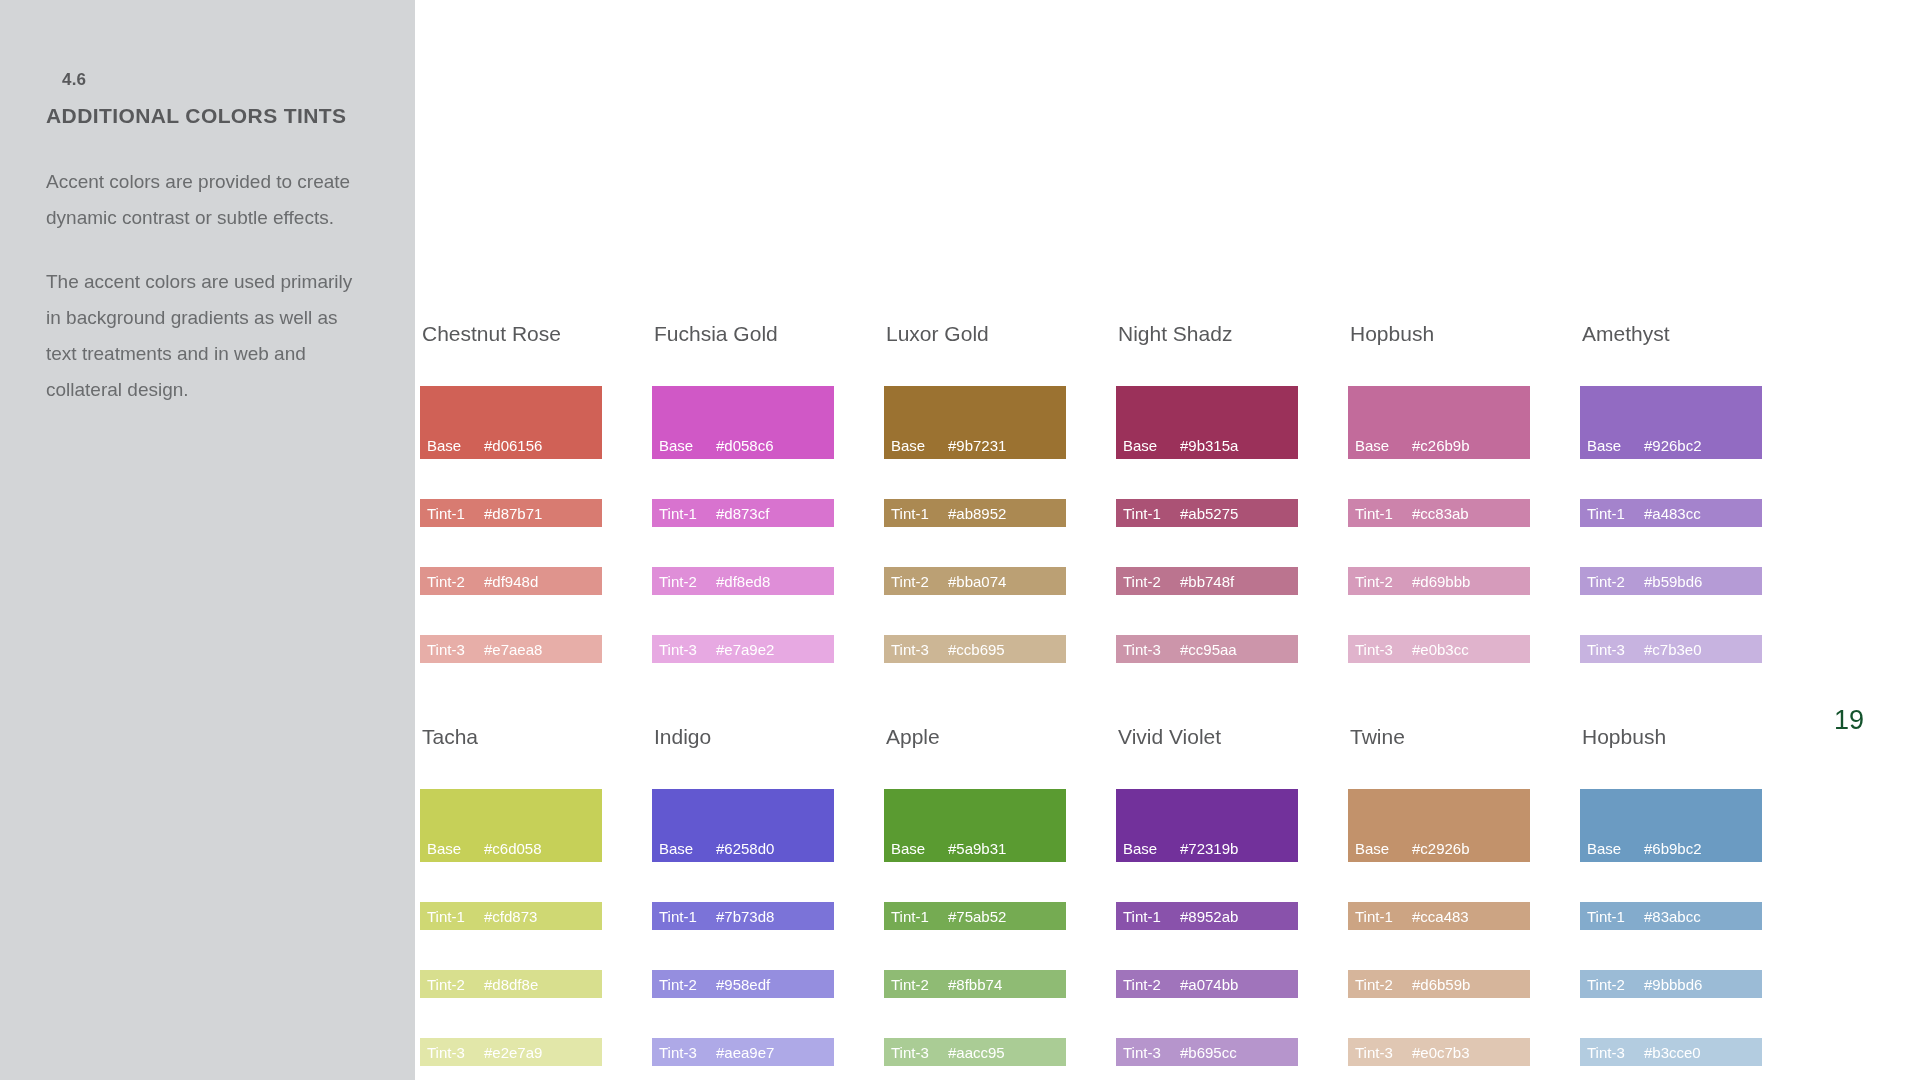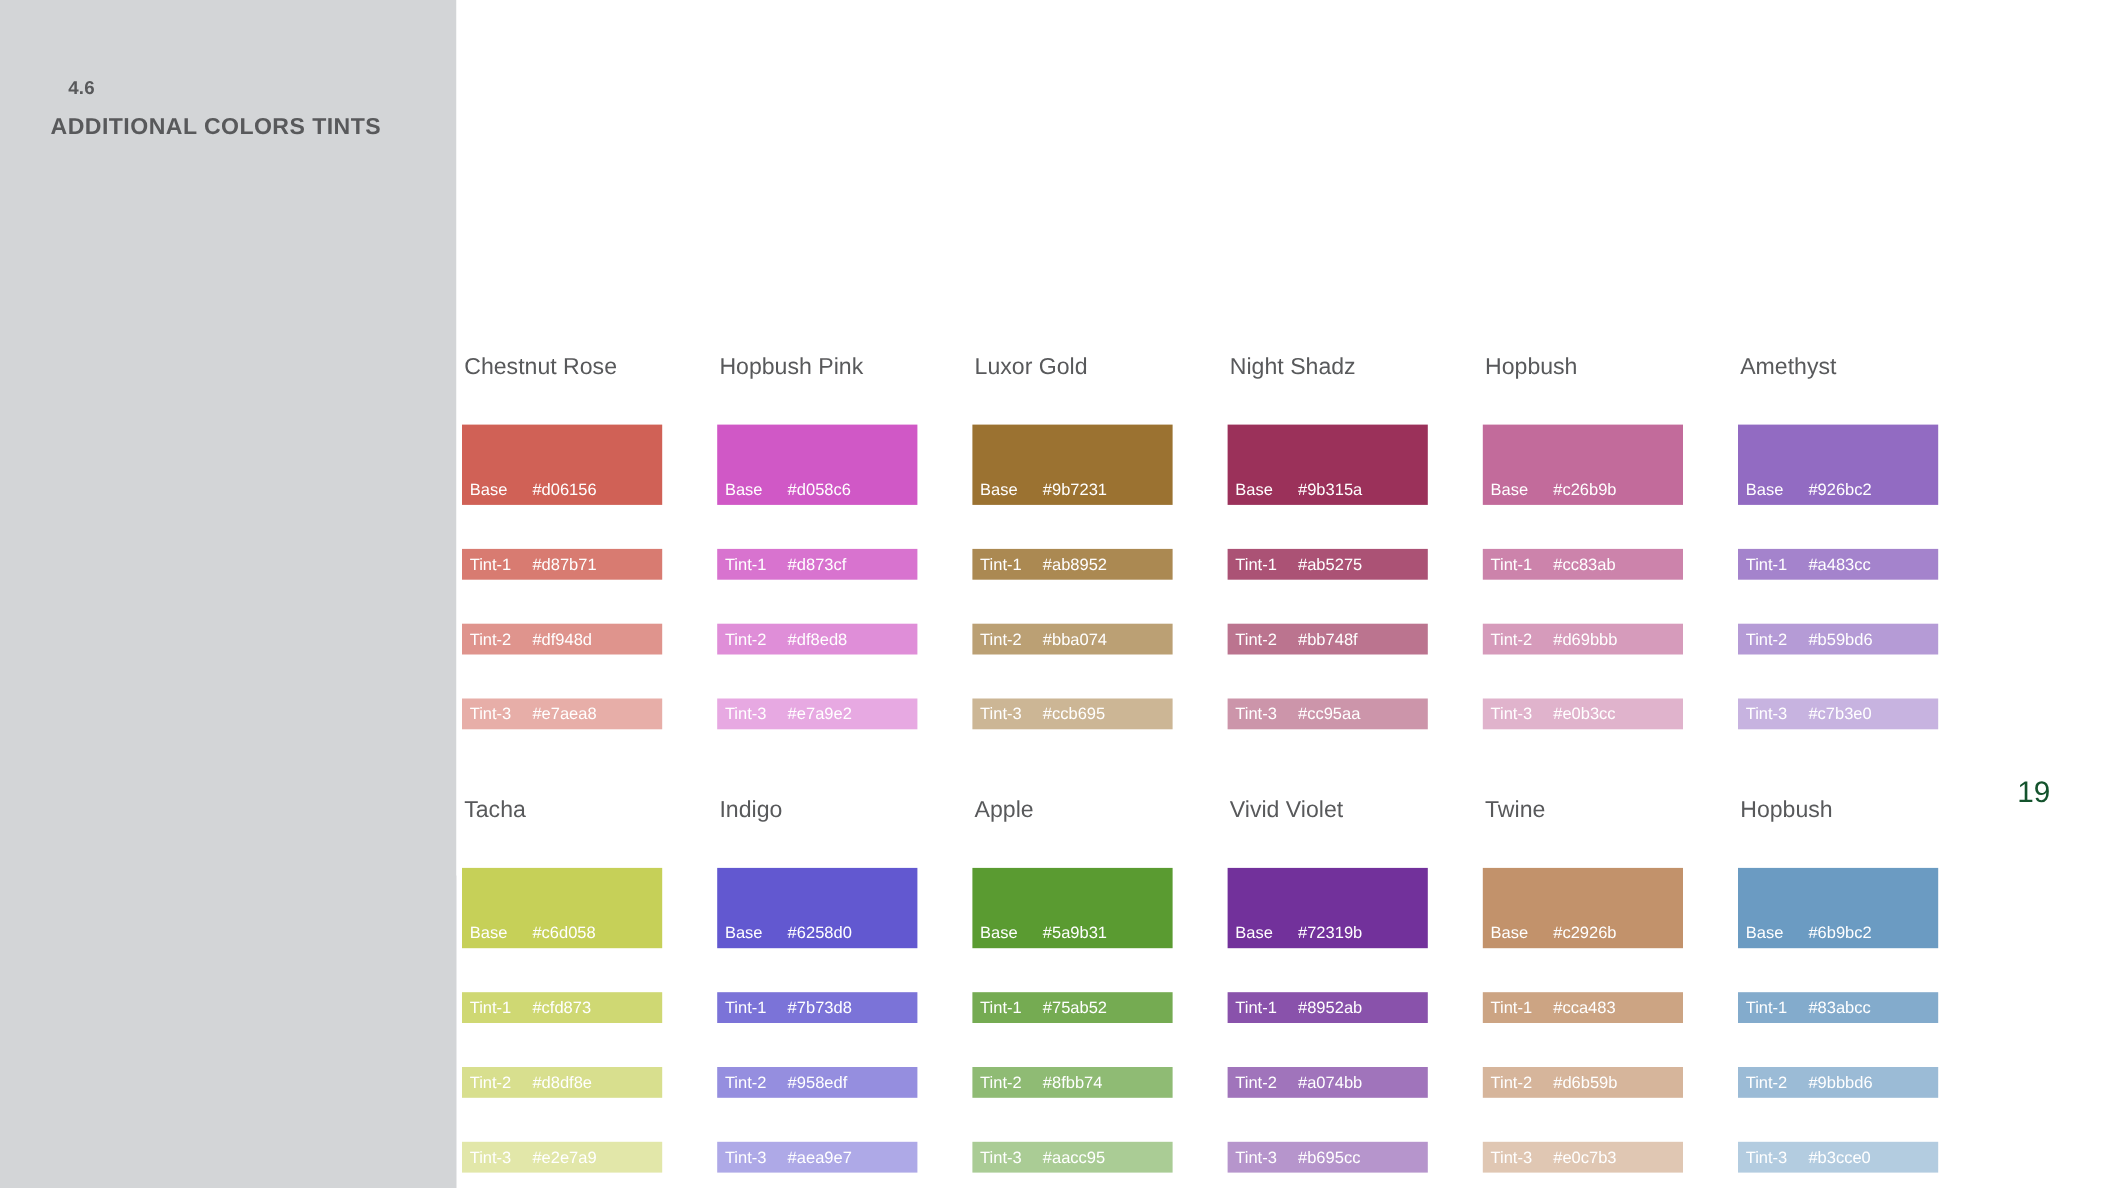--- a/index.html
+++ b/index.html
@@ -66,20 +66,22 @@
     font-size:27px;color:#14532d;
     font-family:"Liberation Sans","DejaVu Sans",sans-serif;
   }
 </style>
 </head>
 <body>
 
 <div class="sidebar">
   <div class="sec-num">4.6</div>
   <div class="sec-title">ADDITIONAL COLORS TINTS</div>
+  <p class="para">Accent colors are provided to create dynamic contrast or subtle effects.</p>
+  <p class="para">The accent colors are used primarily in background gradients as well as text treatments and in web and collateral design.</p>
 </div>
 
 <div class="canvas">
   <div class="grid" id="swatch-grid">
       <div class="swatch">
         <div class="swatch-name">Chestnut Rose</div>
         <div class="chips">
           <div class="chip base" style="background: rgb(208, 97, 86);">
             <span class="lbl">Base</span>
             <span class="hex">#d06156</span>
@@ -92,21 +94,21 @@
             <span class="lbl">Tint-2</span>
             <span class="hex">#df948d</span>
           </div>
           <div class="chip" style="background: rgb(231, 174, 168);">
             <span class="lbl">Tint-3</span>
             <span class="hex">#e7aea8</span>
           </div>
         </div>
       </div>
       <div class="swatch">
-        <div class="swatch-name">Hopbush Pink</div>
+        <div class="swatch-name">Fuchsia Gold</div>
         <div class="chips">
           <div class="chip base" style="background: rgb(208, 88, 198);">
             <span class="lbl">Base</span>
             <span class="hex">#d058c6</span>
           </div>
           <div class="chip" style="background: rgb(216, 115, 207);">
             <span class="lbl">Tint-1</span>
             <span class="hex">#d873cf</span>
           </div>
           <div class="chip" style="background: rgb(223, 142, 216);">

